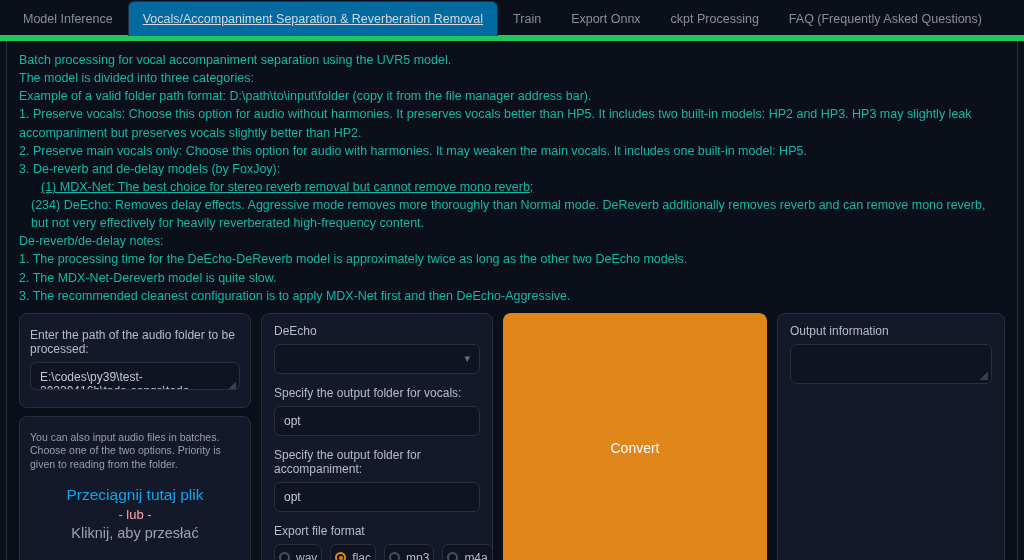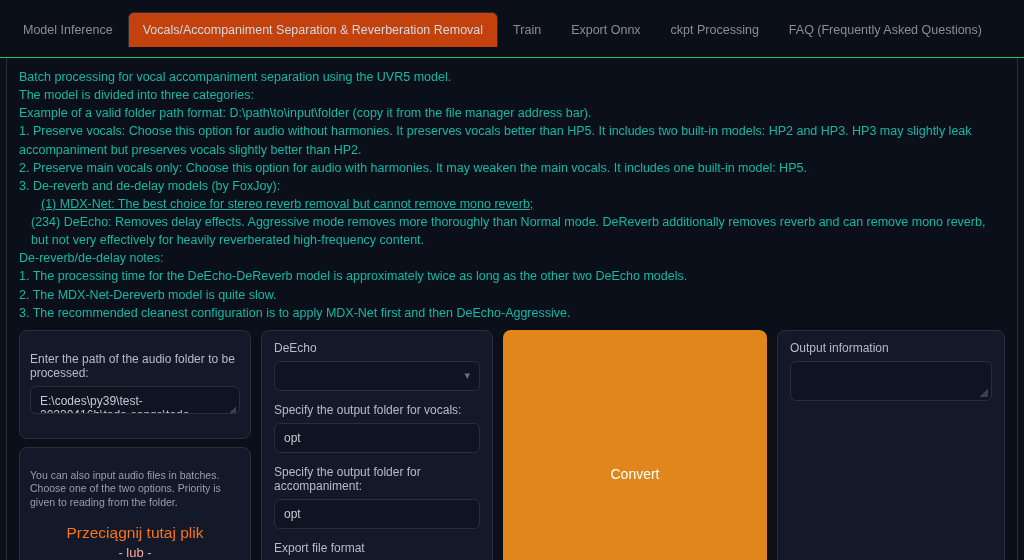--- a/index.html
+++ b/index.html
@@ -7,39 +7,40 @@
     background: #0b0f19;
     color: #c5c7d0;
     font-family: -apple-system, BlinkMacSystemFont, "Segoe UI", Arial, sans-serif;
     font-size: 13px;
     width: 1024px;
     height: 560px;
     overflow: hidden;
   }
   .tabs {
     display: flex;
-    border-bottom: 1px solid #22c55e;
-    padding: 11px 8px;
+    border-bottom: 6px solid #22c55e;
+    padding: 0 8px;
     align-items: center;
   }
   .tab {
     padding: 10px 14px;
     color: #8a8d99;
     cursor: pointer;
     font-size: 12.5px;
     border: 1px solid transparent;
     border-bottom: none;
     border-radius: 6px 6px 0 0;
     position: relative;
     top: 1px;
   }
   .tab.active {
     color: #d6d8e0;
     border-color: #2a2e3a;
-    background: #c2410c;
+    background: #0369a1;
+    text-decoration: underline;
   }
   .content {
     padding: 10px 12px 4px 12px;
     border: 1px solid #2a2e3a;
     border-top: none;
     margin: 0 6px;
     border-radius: 0 0 6px 6px;
   }
   .desc p { line-height: 1.45; font-size: 12.5px; color: #14b8a6; }
   .desc .indent1 { padding-left: 22px; text-decoration: underline; }
@@ -50,21 +51,21 @@
     margin-top: 8px;
     align-items: stretch;
   }
   .panel {
     background: #14192a;
     border: 1px solid #2a2e3a;
     border-radius: 8px;
     padding: 10px 12px;
   }
   .col1 { width: 232px; display: flex; flex-direction: column; gap: 8px; }
-  .col1 .panel { padding: 21px 10px; }
+  .col1 .panel { padding: 14px 10px; }
   .col2 { width: 232px; }
   .col3 { flex: 1; }
   .col4 { width: 228px; }
   .label { font-size: 12px; color: #b8bbc7; margin-bottom: 6px; display:block; }
   .small { font-size: 10.5px; color: #9a9daa; line-height: 1.3; }
   input[type=text], textarea, .select {
     width: 100%;
     background: #0f1422;
     border: 1px solid #2a2e3a;
     color: #c5c7d0;
@@ -75,21 +76,21 @@
   }
   textarea { resize: none; height: 28px; overflow:hidden; }
   .select { display:flex; justify-content:flex-end; align-items:center; height:30px; cursor:pointer; }
   .chev { color:#6b6f7e; font-size:11px; }
   .group { margin-bottom: 12px; }
   .dropzone {
     text-align: center;
     color: #7e828f;
     padding: 14px 8px 18px 8px;
   }
-  .dropzone .l1 { font-size: 15.5px; color: #f97316; }
+  .dropzone .l1 { font-size: 15.5px; color: #0ea5e9; }
   .dropzone .l2 { font-size: 13px; margin: 3px 0; color: #fca5a5; }
   .dropzone .l3 { font-size: 14.5px; color: #9ea1ae; }
   .convert-btn {
     background: #e0861b;
     border: none;
     border-radius: 8px;
     width: 100%;
     height: 100%;
     min-height: 232px;
     color: #fff;

